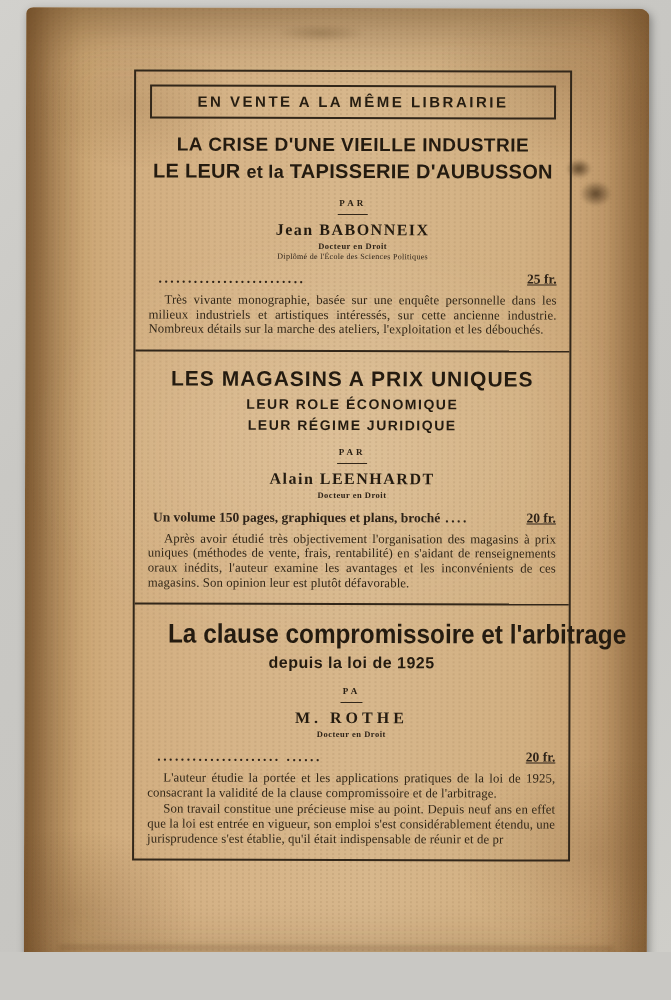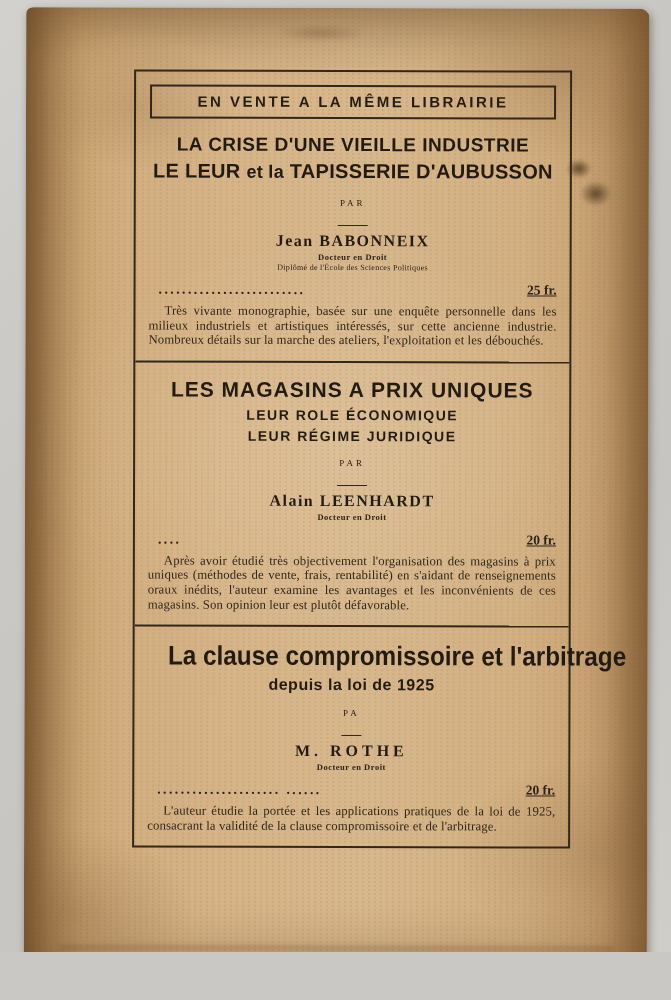--- a/index.html
+++ b/index.html
@@ -109,22 +109,22 @@
   }
   .s3-sub {
     margin: 5px 0 0 0; text-align: center;
     font-family: "Liberation Sans", sans-serif;
     font-weight: 700; font-size: 16px; line-height: 18px;
     letter-spacing: 0.5px; color: #241b10;
   }
   .par { text-align: center; margin-top: 8px; }
   .par-label {
     display: inline-block;
-    font-size: 9px; letter-spacing: 3px; font-weight: 400;
-    border-bottom: 1px solid #32271a; padding: 0 2px 17px 2px;
+    font-size: 9px; letter-spacing: 3px; font-weight: 700;
+    border-bottom: 1px solid #32271a; padding: 0 2px 6px 2px;
     color: #2a2014;
   }
   .author {
     margin-top: 6px; text-align: center;
     font-weight: 700; font-size: 16px; letter-spacing: 1.5px;
     color: #241b10;
   }
   .author-wide { letter-spacing: 4px; }
   .author-title {
     margin-top: 2px; text-align: center;
@@ -202,38 +202,40 @@
       <section class="sec">
         <h2 class="s2-title">LES MAGASINS A PRIX UNIQUES</h2>
         <div class="s2-sub">LEUR ROLE ÉCONOMIQUE</div>
         <div class="s2-sub">LEUR RÉGIME JURIDIQUE</div>
         <div class="par">
           <span class="par-label">PAR</span>
         </div>
         <div class="author">Alain LEENHARDT</div>
         <div class="author-title">Docteur en Droit</div>
         <div class="price">
+          <span class="pl">Un volume 150 pages, graphiques et plans, broché</span>
           <span class="dots">....</span>
           <span class="pr">20 fr.</span>
         </div>
         <p class="body">Après avoir étudié très objectivement l'organisation des magasins à prix uniques (méthodes de vente, frais, rentabilité) en s'aidant de renseignements oraux inédits, l'auteur examine les avantages et les inconvénients de ces magasins. Son opinion leur est plutôt défavorable.</p>
       </section>
 
       <section class="sec">
         <h2 class="s3-title">La clause compromissoire et l'arbitrage</h2>
         <div class="s3-sub">depuis la loi de 1925</div>
         <div class="par">
           <span class="par-label">PA</span>
         </div>
         <div class="author author-wide">M. ROTHE</div>
         <div class="author-title">Docteur en Droit</div>
         <div class="price">
           <span class="dots">..................... ......</span>
           <span class="pr">20 fr.</span>
         </div>
         <p class="body">L'auteur étudie la portée et les applications pratiques de la loi de 1925, consacrant la validité de la clause compromissoire et de l'arbitrage.</p>
+        <p class="body">Son travail constitue une précieuse mise au point. Depuis neuf ans en effet que la loi est entrée en vigueur, son emploi s'est considérablement étendu, une jurisprudence s'est établie, qu'il était indispensable de réunir et de pr</p>
       </section>
 
     </div>
   </div>
 
 
 </div>
 
 </body></html>

